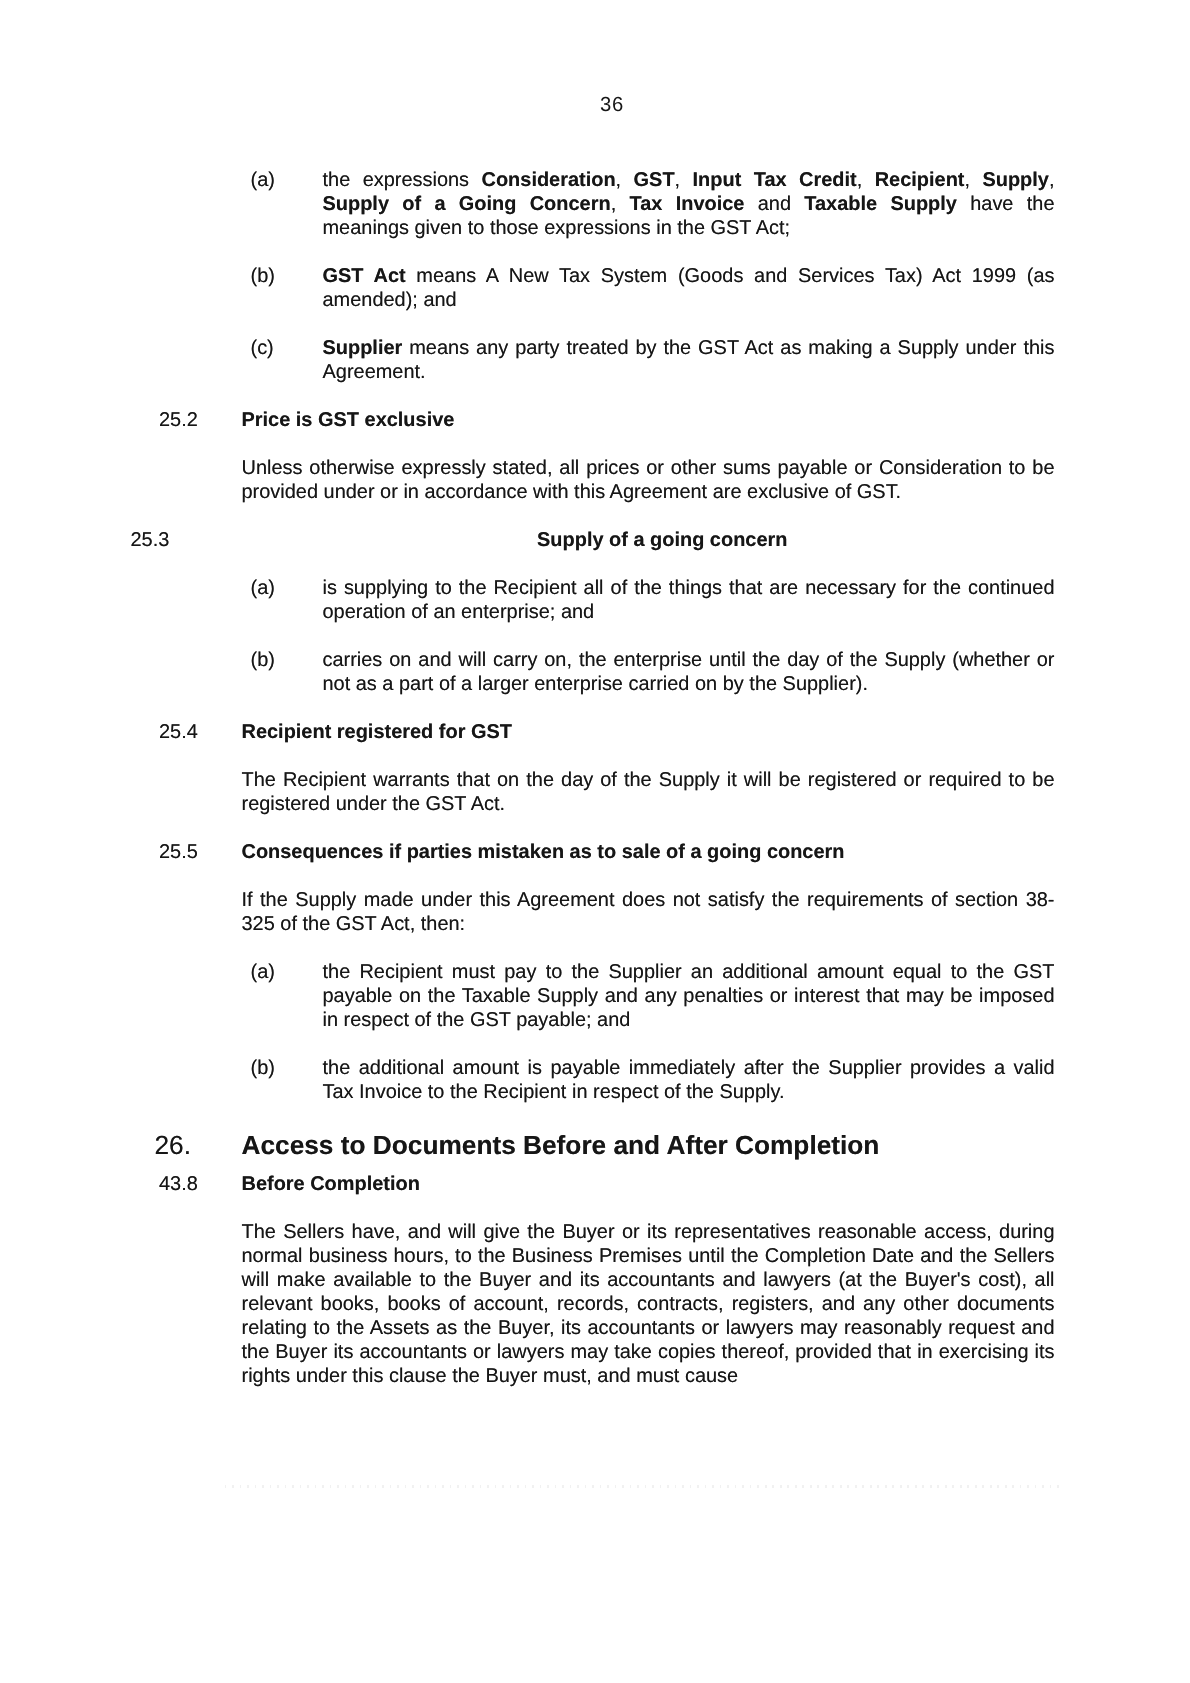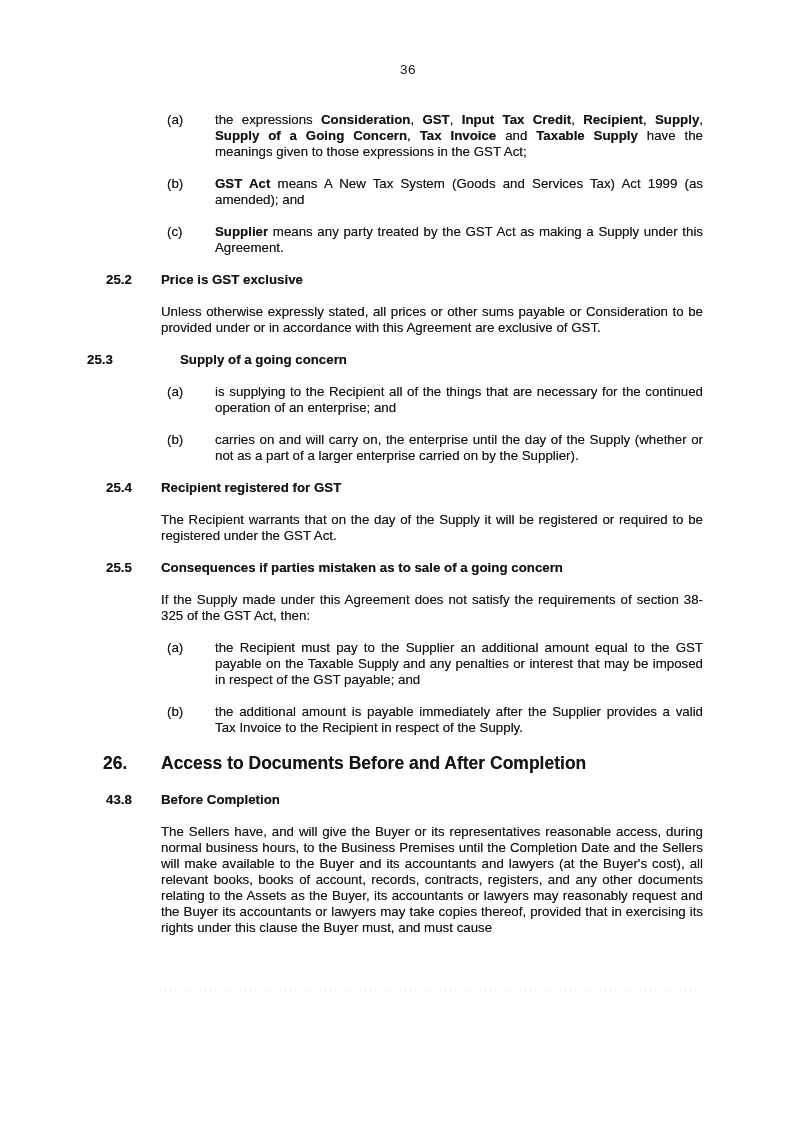--- a/index.html
+++ b/index.html
@@ -39,29 +39,29 @@
     text-align: justify;
     text-shadow: 0 0 0.35px rgba(0,0,0,0.55);
   }
   .section-heading, .chapter-heading {
     text-align: left;
     font-weight: bold;
   }
   .sec-num {
     position: absolute;
     left: -55px;
-    font-weight: bold;
+    font-weight: normal;
   }
-  .section-heading.indented { padding-left: 19px; }
+  .section-heading.indented { padding-left: 19px; text-align: center; }
   .section-heading.indented .sec-num { left: -74px; }
   .chapter-heading {
     font-size: 17.5px;
     line-height: 22px;
     margin-top: 2px;
-    margin-bottom: 18px;
+    margin-bottom: 7px;
   }
   .chapter-heading .sec-num { left: -58px; }
   .list-item { padding-left: 54px; }
   .list-label { position: absolute; left: 6px; }
   .b { font-weight: bold; margin-top: 42px; }
   .scan-noise {
     position: absolute;
     top: 990px;
     left: 150px;
     width: 556px;

